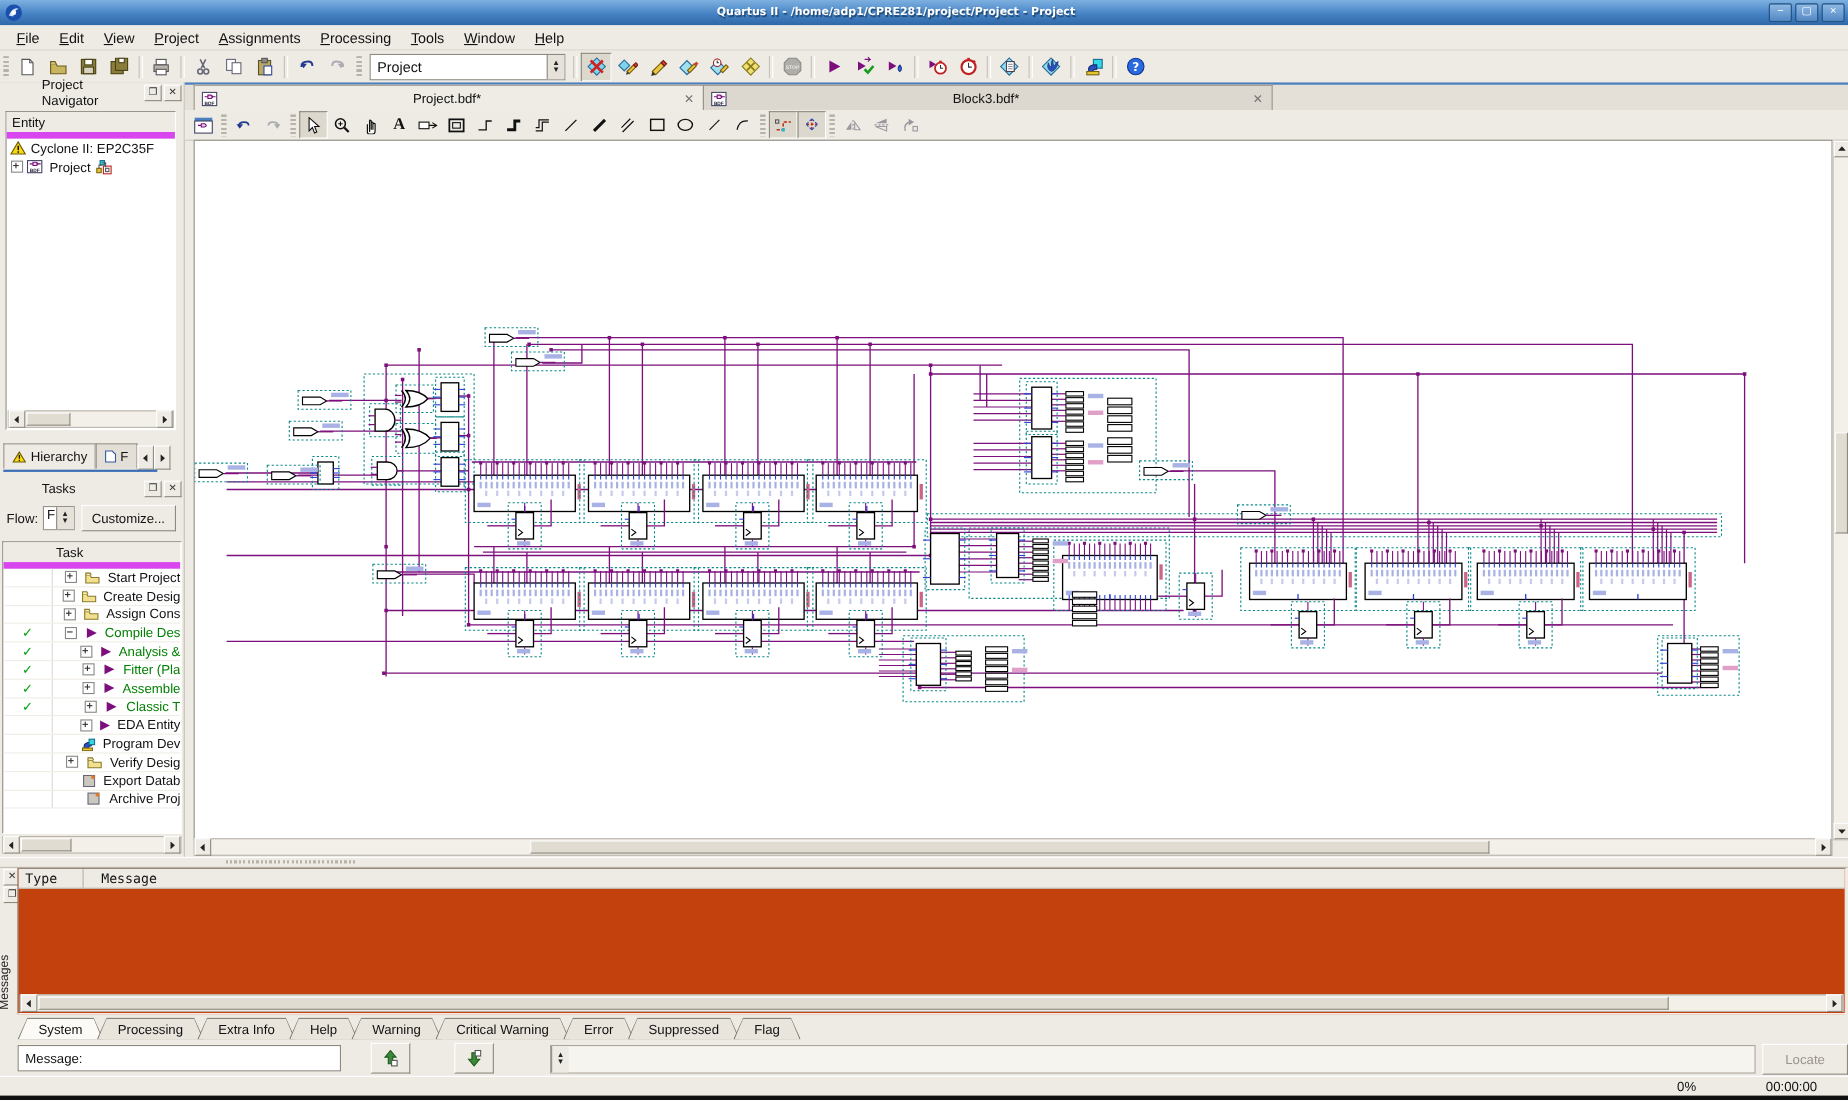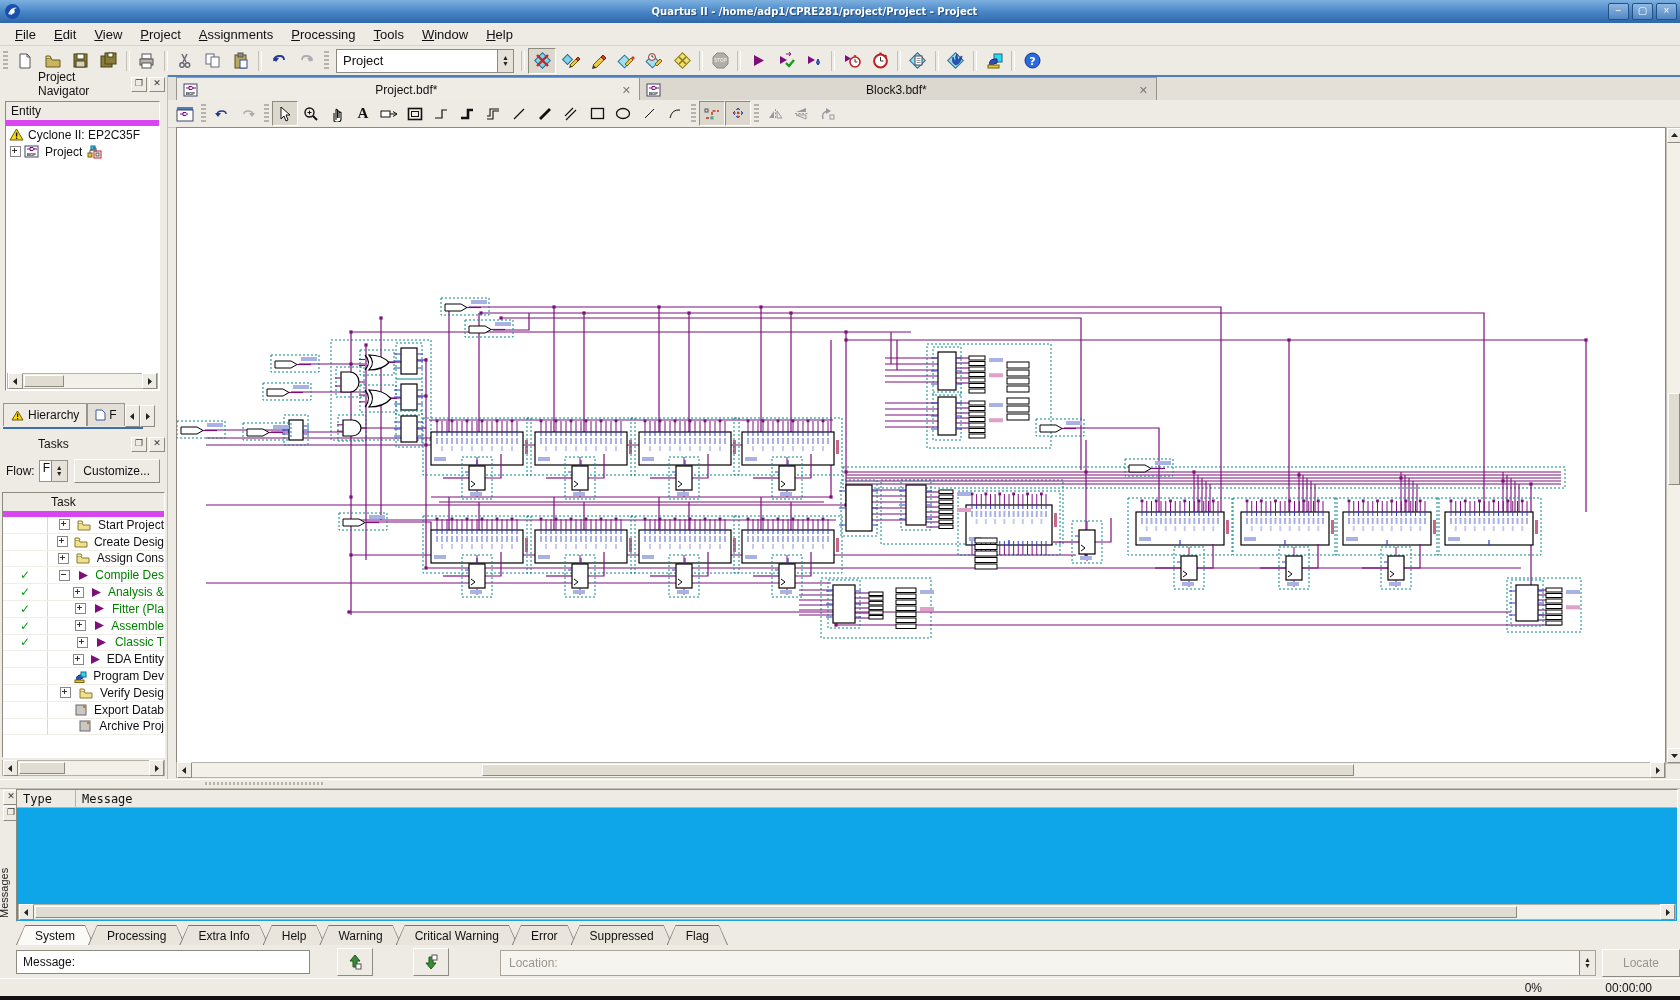--- a/index.html
+++ b/index.html
@@ -75,21 +75,21 @@
     display:flex;flex-direction:column;align-items:center;}
   #hscroll-canvas{left:176px;top:762px;width:1488px;height:14px;}
   
   #splitter{left:0;top:779px;width:1680px;height:8px;background:#eeebe5;
     border-top:1px solid #fff;border-bottom:1px solid #c4bfb5;}
   #splitter::after{content:"";position:absolute;left:205px;top:2px;width:120px;height:3px;
     background:repeating-linear-gradient(90deg,#b8b3a9 0 2px,#eeebe5 2px 4px);}
   #msgside{left:0;top:787px;width:16px;height:159px;}
   #msg-vlabel{position:absolute;left:-2px;top:56px;width:16px;height:100px;writing-mode:vertical-rl;
     transform:rotate(180deg);font-size:11px;color:#222;text-align:center;}
-  #msg-table{left:16px;top:789px;width:1660px;height:131px;background:#0ea5e9;}
+  #msg-table{left:16px;top:789px;width:1660px;height:131px;background:#c2410c;}
   #msg-header{height:17px;background:#eeebe5;border-bottom:1px solid #b7b2a8;display:flex;align-items:center;
     font-family:"DejaVu Sans Mono","Liberation Mono",monospace;font-size:12px;}
   #msg-tabs{left:16px;top:924px;width:1660px;height:21px;display:flex;align-items:flex-end;}
   .mtab{height:20px;margin-right:-6px;clip-path:polygon(9px 0,calc(100% - 9px) 0,100% 100%,0 100%);
     background:#7a766c;padding:1px 1px 0 1px;box-sizing:border-box;}
   .mtab .in{height:100%;clip-path:polygon(8px 0,calc(100% - 8px) 0,100% 100%,0 100%);
     background:#e9e5dd;display:flex;align-items:center;justify-content:center;padding:0 18px;font-size:12px;}
   .mtab.active .in{background:#fbfaf7;}
   #message-field{left:16px;top:950px;width:286px;height:22px;background:#fff;border:1px solid #8e8a80;
     display:flex;align-items:center;padding-left:6px;font-size:12px;}
@@ -2220,21 +2220,21 @@
 <div class="abs" id="splitter"></div>
 <div class="abs" id="msgside">
   <span class="pbtn" style="position:absolute;left:1px;top:3px;">✕</span>
   <span class="pbtn" style="position:absolute;left:1px;top:19px;">❐</span>
   <span id="msg-vlabel">Messages</span>
 </div>
 <div class="abs sunken" id="msg-table">
   <div id="msg-header">
     <span style="width:52px;padding-left:6px;">Type</span>
     <span style="width:1px;height:100%;background:#b7b2a8;"></span>
-    <span style="padding-left:6px;">Message</span>
+    <span style="padding-left:6px;margin-left:10px;">Message</span>
   </div>
   <div style="height:96px;"></div>
   <div class="hscroll" style="margin:0 1px;">
     <span class="sarrow">
         <svg width="7" height="7">
           <path d="M5,0 L1,3.5 L5,7Z" fill="#222"></path>
         </svg>
       </span>
     <span class="sthumb" style="width:1480px;"></span>
     <span class="sarrow" style="margin-left:auto">
@@ -2283,21 +2283,20 @@
       <rect x="8" y="10" width="5" height="5" fill="#fff" stroke="#555"></rect>
     </svg>
 </span>
 <span class="btn abs navbtn" style="left:413px;top:948px;">
   <svg width="14" height="16">
       <path d="M7,15 L12,9 H9 V3 H5 V9 H2 Z" fill="#3a8a3a" stroke="#1a5a1a"></path>
       <rect x="8" y="1" width="5" height="5" fill="#fff" stroke="#555"></rect>
     </svg>
 </span>
 <div class="abs" id="location-combo">
-  <span style="flex:1;padding-left:8px;">Location:</span>
   <span class="spin" style="background:#eeebe5;">▲<br>▼</span>
 </div>
 <span class="btn abs" id="locate-btn">Locate</span>
 
 <div class="abs" id="statusbar">
   <span style="width:60px;text-align:right;">0%</span>
   <span style="width:110px;text-align:right;margin-right:28px;">00:00:00</span>
 </div>
 
 </body></html>

